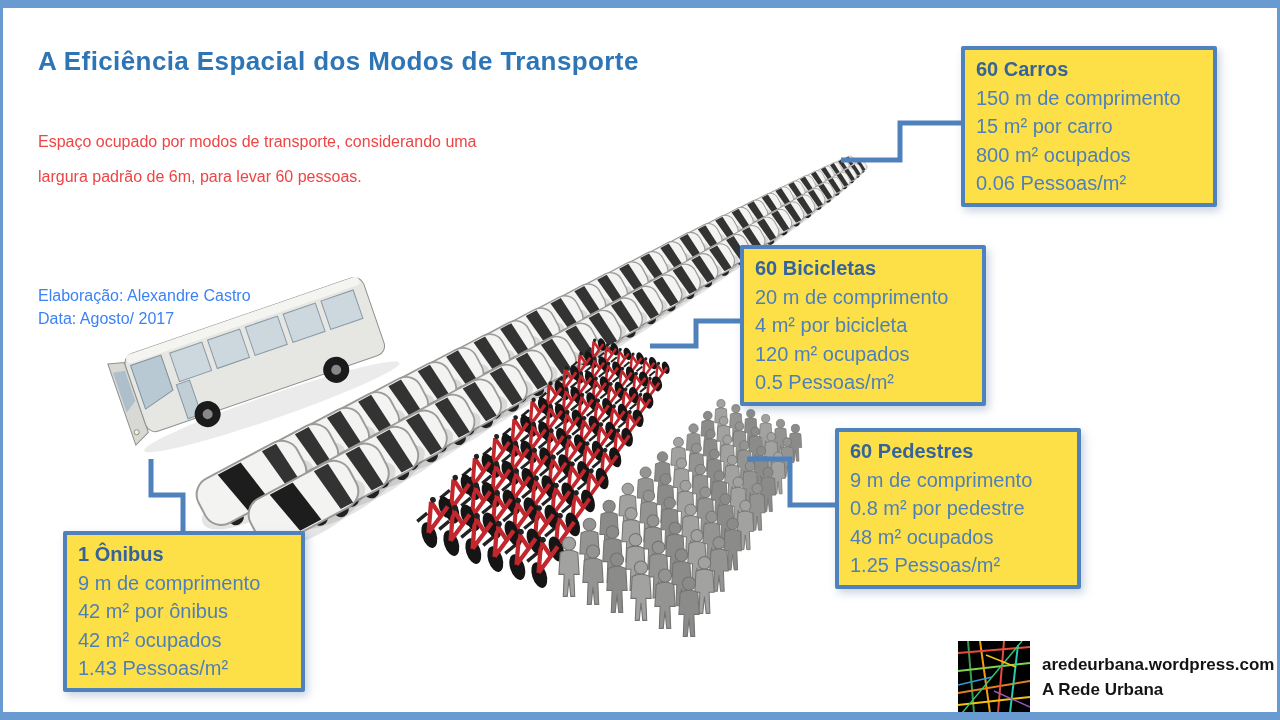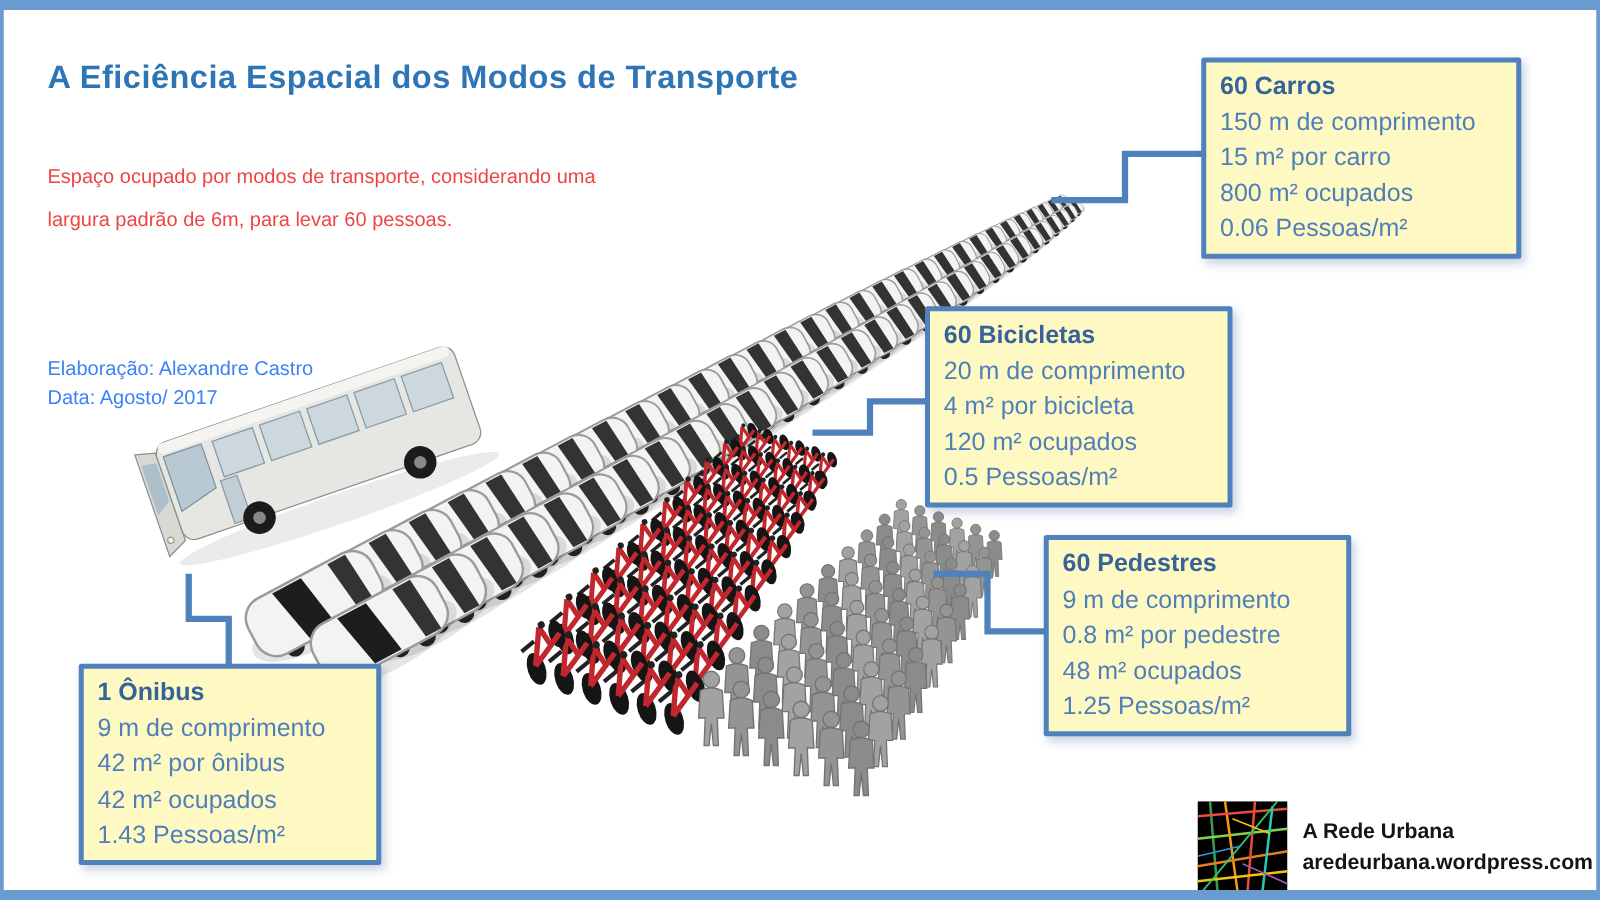--- a/index.html
+++ b/index.html
@@ -5,21 +5,21 @@
   html,body{margin:0;padding:0;background:#fff;}
   body{width:1280px;height:720px;font-family:"Liberation Sans",sans-serif;}
   .slide{position:relative;width:1280px;height:720px;box-sizing:border-box;
          border:3px solid #699BD1;border-top-width:8px;border-bottom-width:8px;
          background:#fff;overflow:hidden;}
   .title{position:absolute;left:35px;top:38px;font-size:26px;font-weight:bold;
          color:#2E75B6;letter-spacing:0.4px;}
   .subtitle{position:absolute;left:35px;top:116px;font-size:16px;color:#ef4444;line-height:35px;}
   .credits{position:absolute;left:35px;top:276px;font-size:16px;color:#3b82f6;line-height:23px;}
   #scene{position:absolute;left:0;top:0;width:1280px;height:720px;}
-  .callout{position:absolute;background:#fef9c3;border:4px solid #4F81BD;border-radius:2px;
+  .callout{position:absolute;background:#fde047;border:4px solid #4F81BD;border-radius:2px;
            padding:5px 11px;font-size:20px;line-height:28.5px;color:#4E7FBA;
            box-shadow:3px 4px 8px rgba(100,130,170,0.35);z-index:5;}
   .co-title{font-weight:bold;color:#35639A;}
   #co-carros{left:958px;top:38px;width:226px;}
   #co-bicicletas{left:737px;top:237px;width:216px;}
   #co-pedestres{left:832px;top:420px;width:216px;}
   #co-onibus{left:60px;top:523px;width:212px;}
   .footer{position:absolute;left:955px;top:633px;display:flex;gap:12px;align-items:center;z-index:5;}
   .footer-text{font-size:17px;font-weight:bold;color:#141414;line-height:25px;}
 </style>
@@ -1258,18 +1258,18 @@
         <path d="M0,12 L72,6" stroke="#e74c3c"></path>
         <path d="M60,4 L52,72" stroke="#27cbb0"></path>
         <path d="M0,64 L72,56" stroke="#f1c40f"></path>
         <path d="M4,72 L64,0" stroke="#2ecc71" stroke-width="1.4"></path>
         <path d="M0,44 L34,36" stroke="#3498db" stroke-width="1.4"></path>
         <path d="M36,50 L72,66" stroke="#9b59b6" stroke-width="1.4"></path>
         <path d="M28,14 L58,26" stroke="#f1c40f" stroke-width="1.4"></path>
       </g>
     </svg>
     <div class="footer-text">
+      <div>aredeurbana.wordpress.com</div>
       <div>A Rede Urbana</div>
-      <div>aredeurbana.wordpress.com</div>
     </div>
   </div>
 
 </div>
 
 </body></html>

